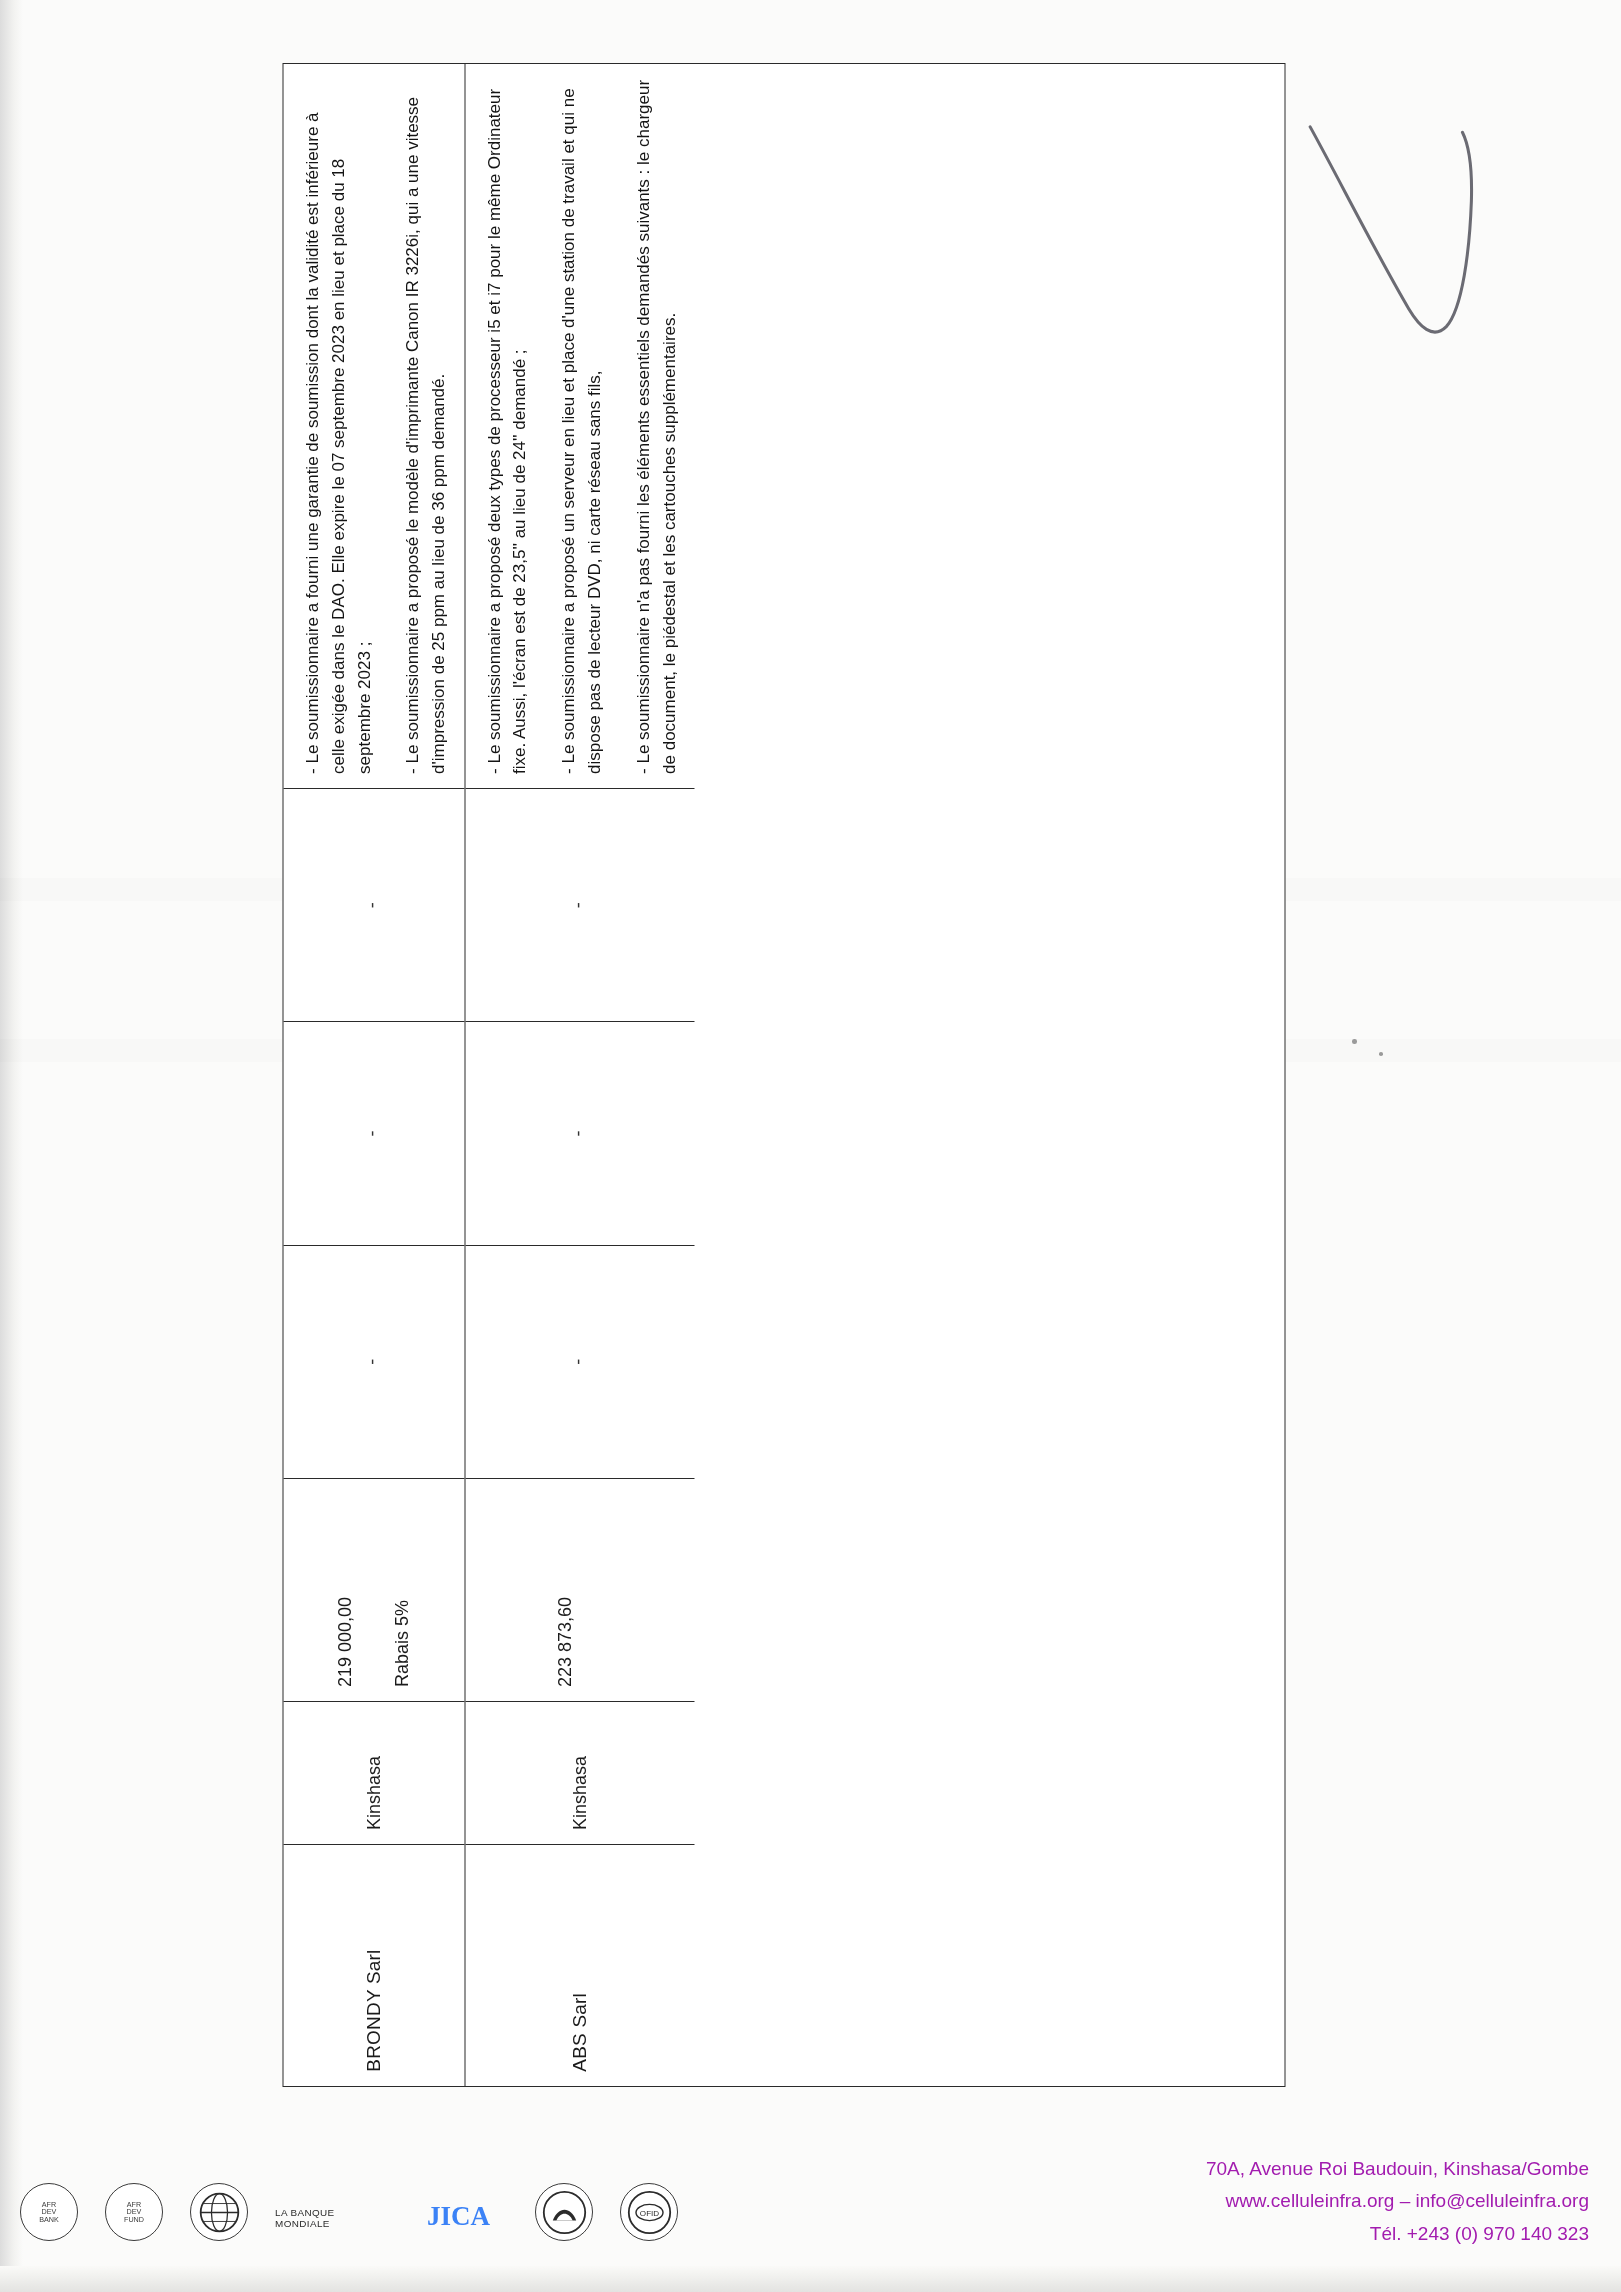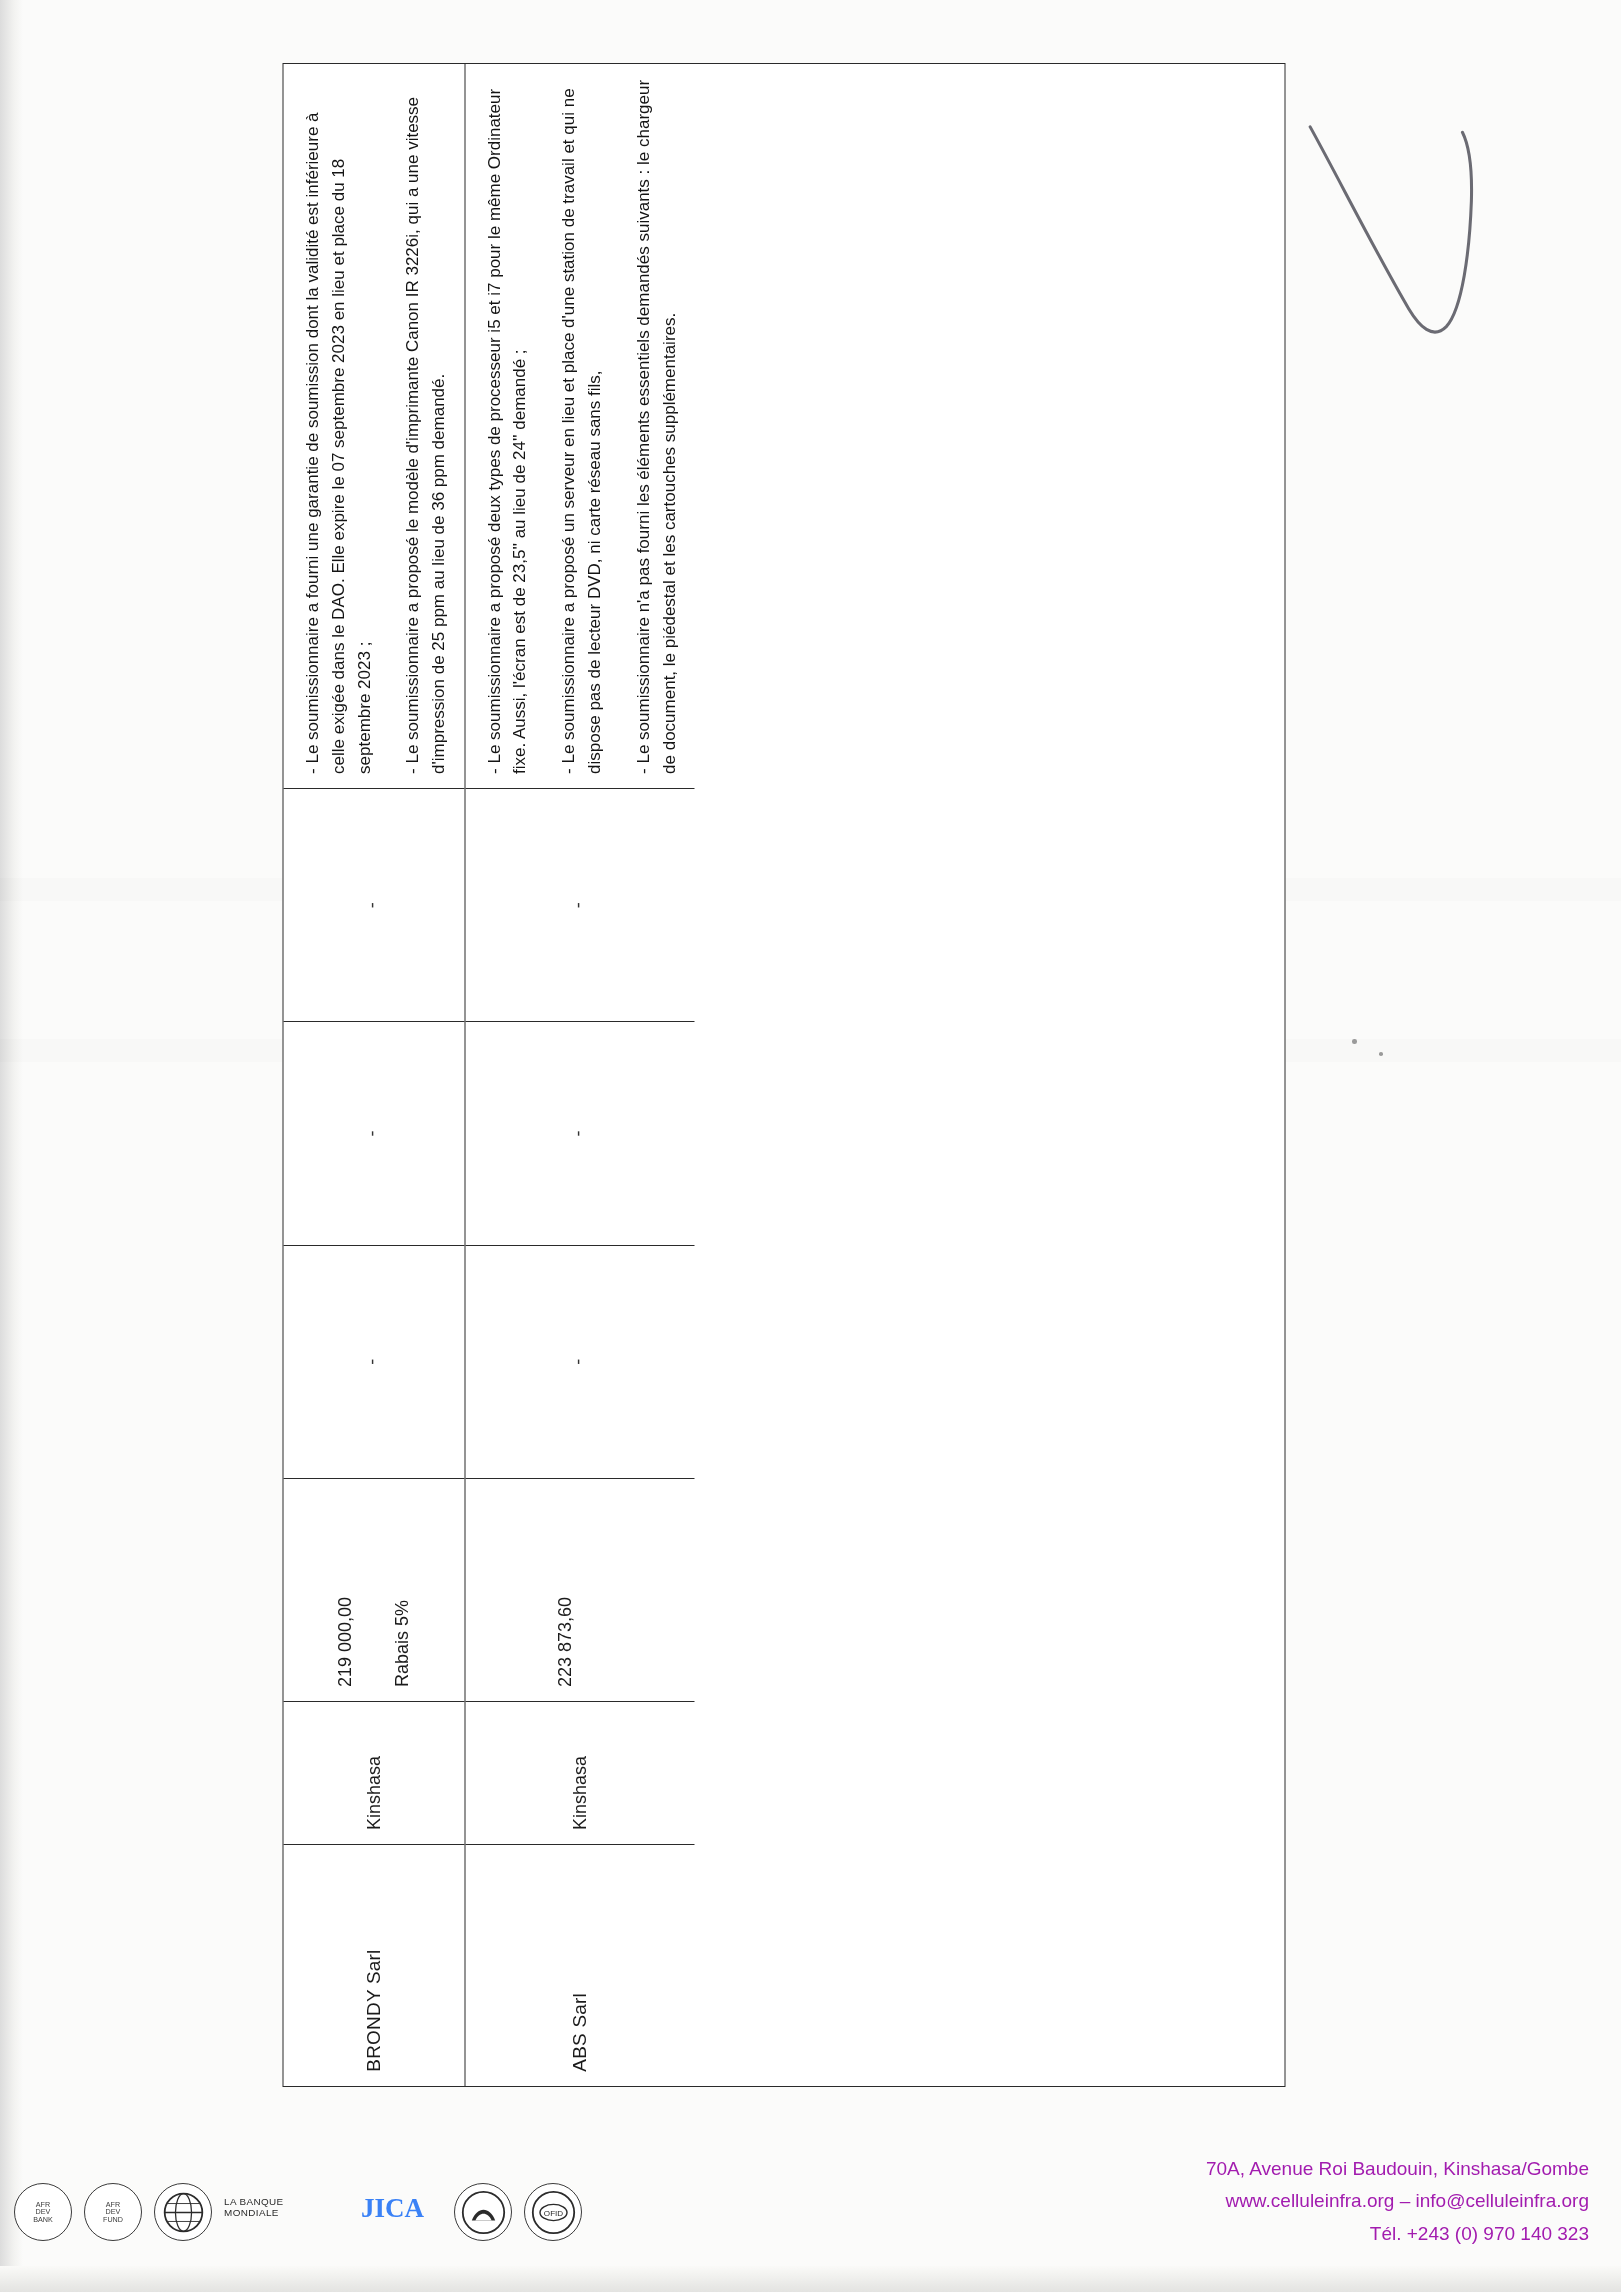--- a/index.html
+++ b/index.html
@@ -122,25 +122,25 @@
   
   .footer {
     position: absolute;
     left: 0;
     bottom: 0;
     width: 100%;
     height: 170px;
   }
   .logos {
     position: absolute;
-    left: 14px;
+    left: 20px;
     bottom: 52px;
     display: flex;
-    align-items: flex-start;
-    gap: 12px;
+    align-items: flex-end;
+    gap: 27px;
   }
   .logo {
     width: 56px; height: 56px;
     border-radius: 50%;
     border: 1.8px solid #3b3b3b;
     display: flex; align-items: center; justify-content: center;
     font-size: 7.2px;
     color: #3b3b3b;
     text-align: center;
     line-height: 1.05;

